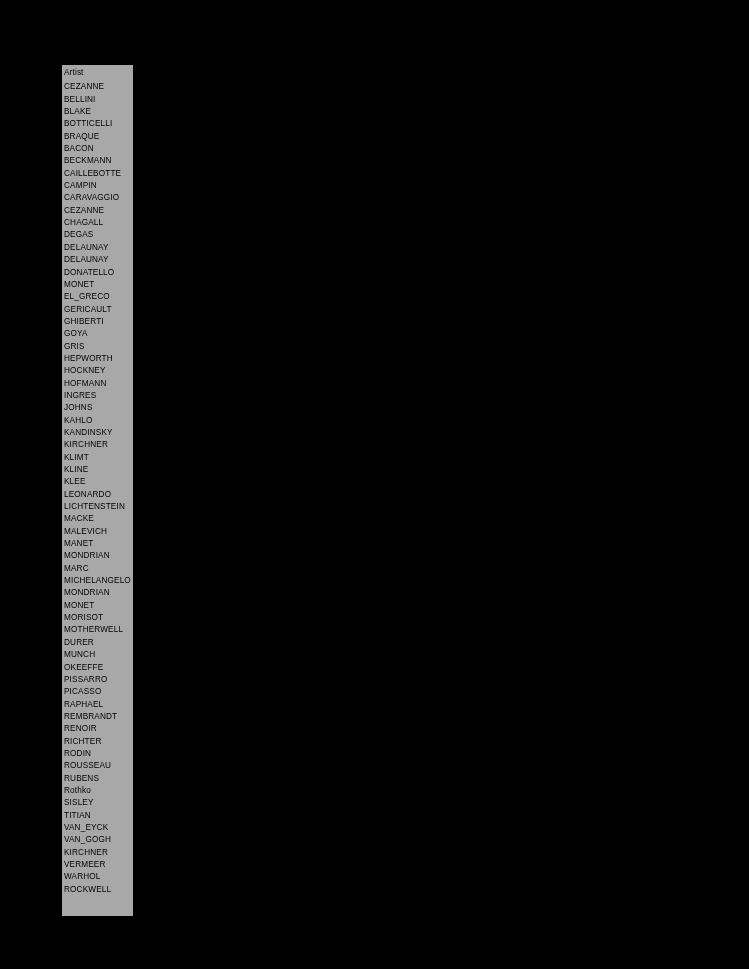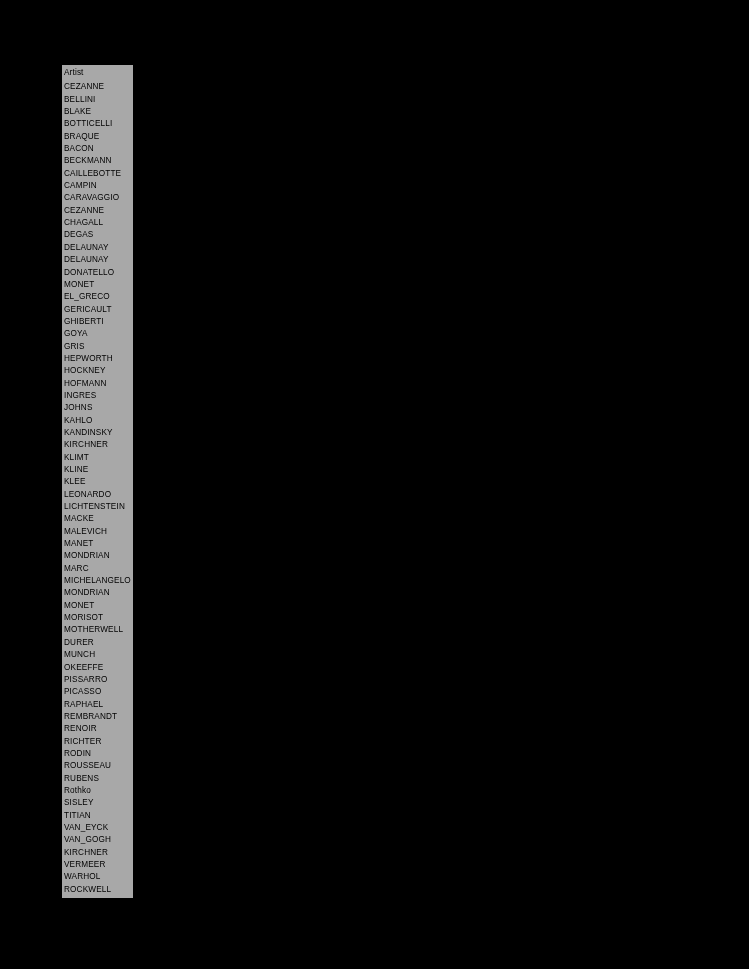--- a/index.html
+++ b/index.html
@@ -30,21 +30,21 @@
     line-height: 12.35px;
     color: #000000;
     padding-left: 2px;
     white-space: nowrap;
     letter-spacing: 0.15px;
   }
   .list-panel .row:first-child {
     padding-top: 2px;
   }
   .list-panel .row:last-child {
-    padding-bottom: 2px;
+    padding-bottom: 20px;
   }
 </style>
 </head>
 <body>
 
 <div class="list-panel">
   <div class="row">Artist</div>
   <div id="artist-rows">
       <div class="row">CEZANNE</div>
       <div class="row">BELLINI</div>

